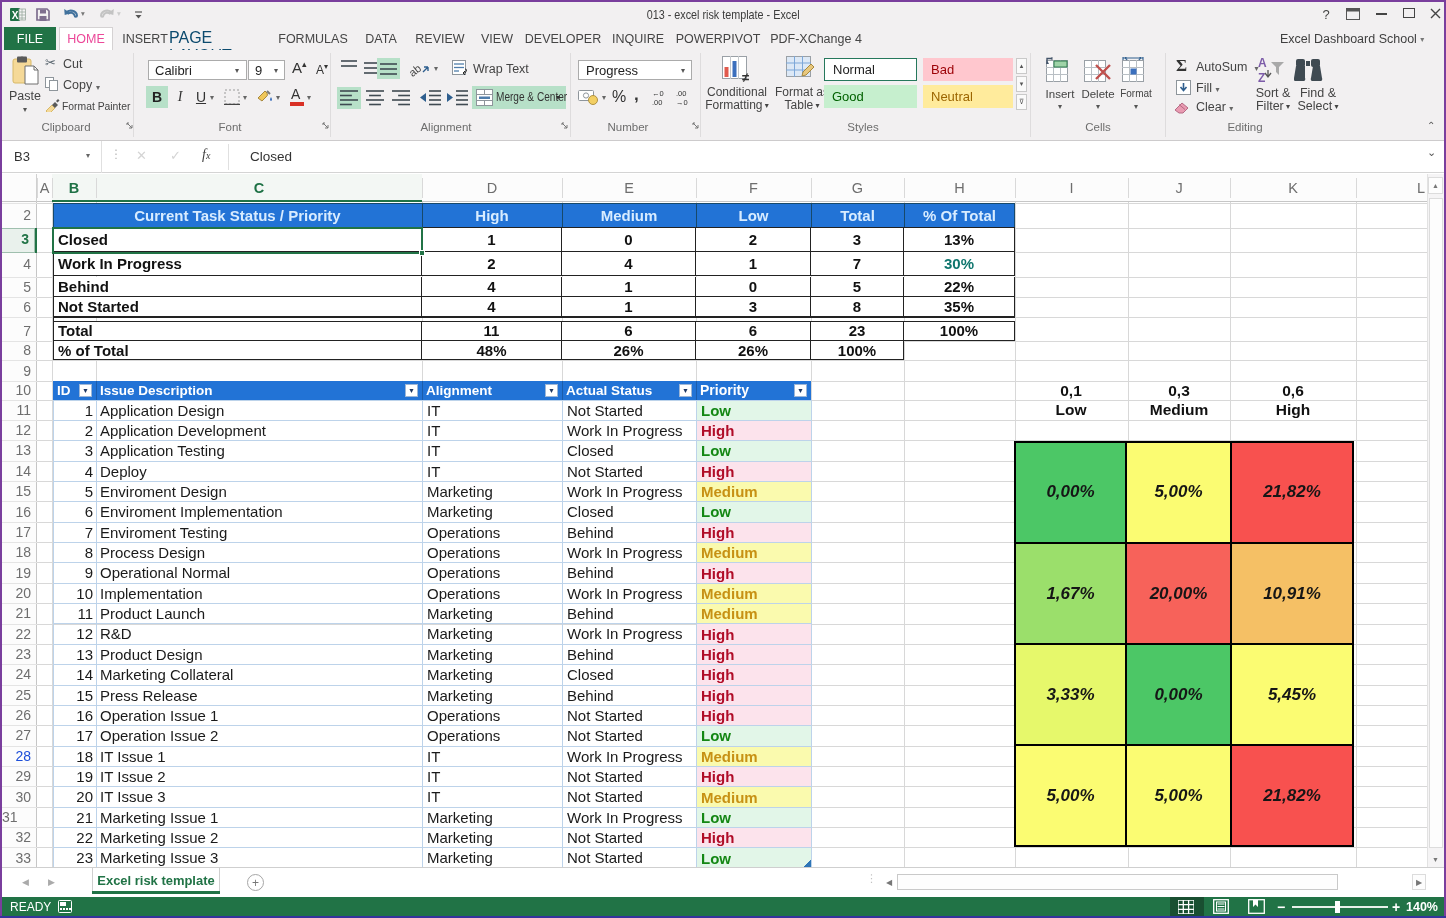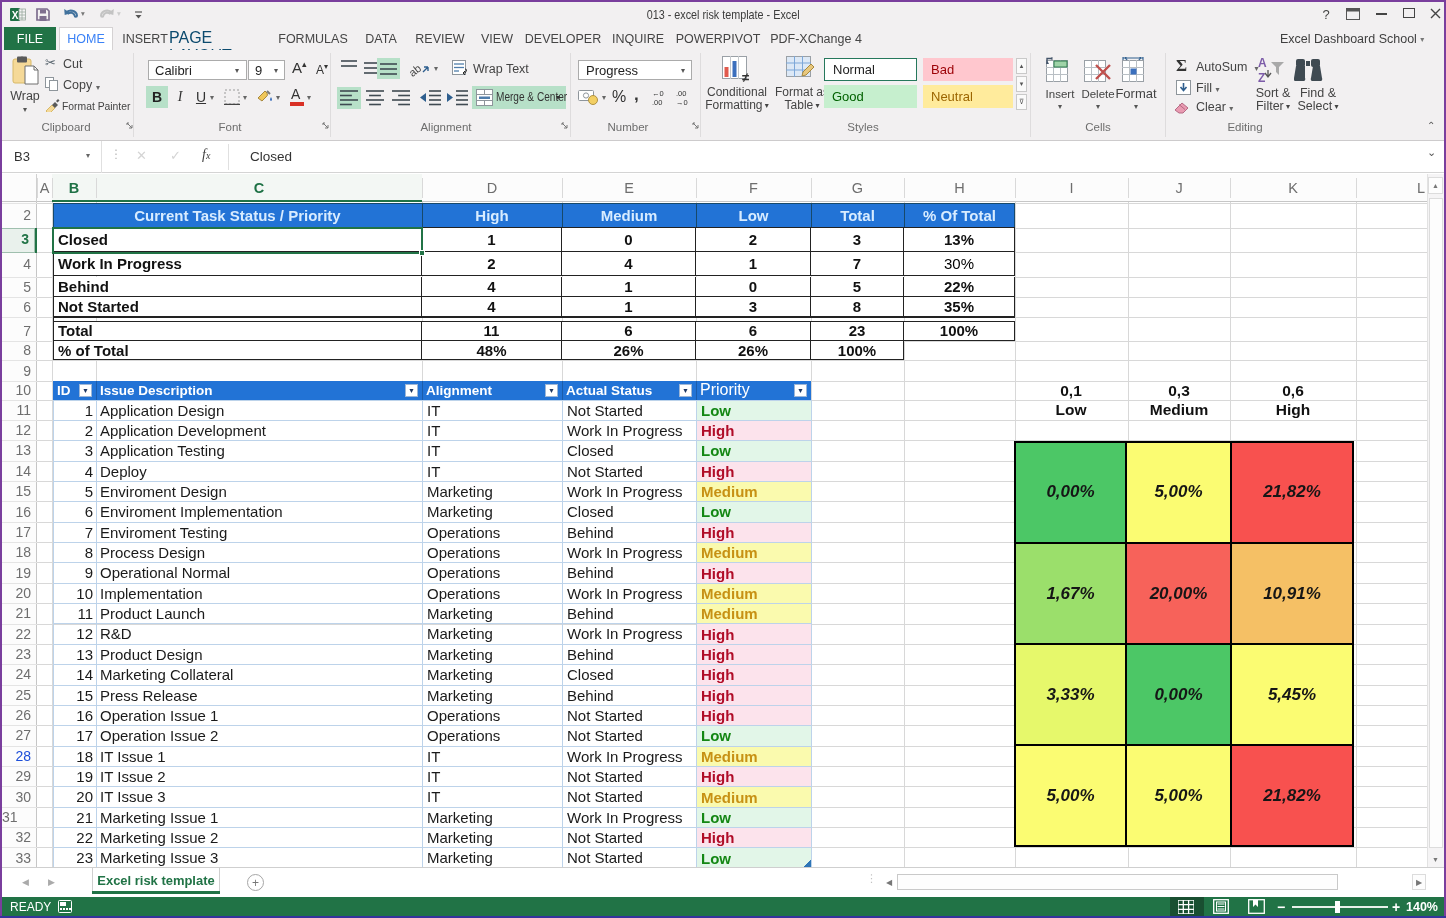--- a/index.html
+++ b/index.html
@@ -48,21 +48,21 @@
 <rect x="0.5" y="0.5" width="13" height="11" fill="none" stroke="#555"></rect>
     <rect x="0.5" y="0.5" width="13" height="3" fill="#555"></rect>
   </svg>
 <div class="a" style="left:1376px;top:13px;width:11px;height:2px;background:#444"></div>
 <div class="a" style="left:1403px;top:8px;width:12px;height:10px;border:1.5px solid #444"></div>
 <svg class="a" style="left:1430px;top:8px" width="11" height="11" viewBox="0 0 11 11">
     <path d="M1 1 L10 10 M10 1 L1 10" stroke="#444" stroke-width="1.4"></path>
   </svg>
 <div class="a" style="left:2px;top:28px;width:1442px;height:22px;background:#f2f0f1"></div>
 <div class="a ct" style="left:4px;top:27px;width:52px;height:23px;background:#217346;color:#fff;font-size:12.5px">FILE</div>
-<div class="a ct" style="left:59px;top:27px;width:54px;height:23px;background:#fff;border:1px solid #d5d2d3;border-bottom:none;color:#3b82f6;font-size:12.5px">HOME</div>
+<div class="a ct" style="left:59px;top:27px;width:54px;height:23px;background:#fff;border:1px solid #d5d2d3;border-bottom:none;color:#ec4899;font-size:12.5px">HOME</div>
 <div class="a ct" style="left:90px;top:28px;width:110px;height:22px;font-size:12.5px;color:#454545">INSERT</div>
 <div class="a ct" style="left:169px;top:36px;width:110px;height:22px;font-size:16px;color:#0c4a6e">PAGE LAYOUT</div>
 <div class="a ct" style="left:258px;top:28px;width:110px;height:22px;font-size:12.5px;color:#454545">FORMULAS</div>
 <div class="a ct" style="left:326px;top:28px;width:110px;height:22px;font-size:12.5px;color:#454545">DATA</div>
 <div class="a ct" style="left:385px;top:28px;width:110px;height:22px;font-size:12.5px;color:#454545">REVIEW</div>
 <div class="a ct" style="left:442px;top:28px;width:110px;height:22px;font-size:12.5px;color:#454545">VIEW</div>
 <div class="a ct" style="left:508px;top:28px;width:110px;height:22px;font-size:12.5px;color:#454545">DEVELOPER</div>
 <div class="a ct" style="left:583px;top:28px;width:110px;height:22px;font-size:12.5px;color:#454545">INQUIRE</div>
 <div class="a ct" style="left:663px;top:28px;width:110px;height:22px;font-size:12.5px;color:#454545">POWERPIVOT</div>
 <div class="a ct" style="left:761px;top:28px;width:110px;height:22px;font-size:12.5px;color:#454545">PDF-XChange 4</div>
@@ -74,21 +74,21 @@
 <div class="a" style="left:700px;top:53px;width:1px;height:84px;background:#dedcdd"></div>
 <div class="a" style="left:1030px;top:53px;width:1px;height:84px;background:#dedcdd"></div>
 <div class="a" style="left:1165px;top:53px;width:1px;height:84px;background:#dedcdd"></div>
 <svg class="a" style="left:12px;top:56px" width="27" height="29" viewBox="0 0 27 29">
 <rect x="1" y="3" width="18" height="24" rx="2" fill="#f5d998" stroke="#d8b968"></rect>
 <rect x="5" y="0.5" width="10" height="6" rx="1" fill="#5a5a5a"></rect>
 <circle cx="10" cy="2.5" r="2" fill="#5a5a5a"></circle>
 <path d="M13 10 h9 l4 4 v14 h-13 z" fill="#fff" stroke="#6e6e6e"></path>
 <path d="M22 10 v4 h4" fill="none" stroke="#6e6e6e"></path>
   </svg>
-<div class="a ct" style="left:4px;top:89px;width:42px;height:14px;font-size:12.5px;color:#444">Wrap</div>
+<div class="a ct" style="left:4px;top:89px;width:42px;height:14px;font-size:12.5px;color:#444">Paste</div>
 <div class="a ct" style="left:4px;top:104px;width:42px;height:10px;font-size:8px;color:#555">▾</div>
 <div class="a" style="left:45px;top:55px;font-size:13px;color:#5b6770">✂</div>
 <div class="a" style="left:63px;top:57px;font-size:12.5px;color:#444">Cut</div>
 <svg class="a" style="left:45px;top:77px" width="13" height="14" viewBox="0 0 13 14">
 <rect x="0.5" y="0.5" width="8" height="10" fill="#fff" stroke="#8e959b"></rect>
 <rect x="4.5" y="3.5" width="8" height="10" fill="#fff" stroke="#8e959b"></rect>
   </svg>
 <div class="a" style="left:63px;top:78px;font-size:12.5px;color:#444">Copy</div>
 <div class="a" style="left:96px;top:83px;font-size:8px;color:#666">▾</div>
 <svg class="a" style="left:45px;top:98px" width="15" height="14" viewBox="0 0 15 14">
@@ -280,21 +280,21 @@
 <line x1="7.5" y1="3" x2="7.5" y2="25" stroke="#b9bfc4"></line>
     <line x1="14.5" y1="3" x2="14.5" y2="25" stroke="#b9bfc4"></line>
 <rect x="8.5" y="11.5" width="6" height="6" fill="#3b6fbd"></rect>
     <path d="M1 1 h20 M1 0 v3 M21 0 v3" fill="none" stroke="#2e5e8e" stroke-width="1.1"></path>
     <path d="M3 1 l2.2 1.8 M3 1 l2.2 -1.8 M19 1 l-2.2 1.8 M19 1 l-2.2 -1.8" stroke="#2e5e8e" stroke-width="1.1" fill="none"></path>
   </svg>
 <div class="a ct" style="left:1030px;top:87px;width:60px;height:13px;font-size:11.5px;color:#444">Insert</div>
 <div class="a ct" style="left:1030px;top:101px;width:60px;height:11px;font-size:8px;color:#555">▾</div>
 <div class="a ct" style="left:1068px;top:87px;width:60px;height:13px;font-size:11.5px;color:#444">Delete</div>
 <div class="a ct" style="left:1068px;top:101px;width:60px;height:11px;font-size:8px;color:#555">▾</div>
-<div class="a ct" style="left:1106px;top:87px;width:60px;height:13px;font-size:13px;color:#444">Format</div>
+<div class="a ct" style="left:1106px;top:87px;width:60px;height:13px;font-size:10px;color:#444">Format</div>
 <div class="a ct" style="left:1106px;top:101px;width:60px;height:11px;font-size:8px;color:#555">▾</div>
 <div class="a ct" style="left:1038px;top:120px;width:120px;height:14px;font-size:11.5px;color:#6d6d6d">Cells</div>
 <div class="a" style="left:1176px;top:56px;font-size:17px;color:#333;font-weight:bold;font-family:'Liberation Serif',serif">Σ</div>
 <div class="a" style="left:1196px;top:60px;font-size:12.5px;color:#444">AutoSum&nbsp;&nbsp;<span style="font-size:8px;color:#666">▾</span></div>
 <svg class="a" style="left:1176px;top:80px" width="15" height="15" viewBox="0 0 15 15">
 <rect x="0.5" y="0.5" width="14" height="14" fill="#fff" stroke="#8e959b"></rect>
 <path d="M7.5 3 v7 M4.5 7 l3 3.5 l3 -3.5" stroke="#2e5e8e" stroke-width="1.6" fill="none"></path>
   </svg>
 <div class="a" style="left:1196px;top:81px;font-size:12.5px;color:#444">Fill&nbsp;<span style="font-size:8px;color:#666">▾</span></div>
 <svg class="a" style="left:1174px;top:100px" width="17" height="14" viewBox="0 0 17 14">
@@ -494,21 +494,21 @@
 <div class="a ct" style="left:422px;top:227.5px;width:140px;height:24.80000000000001px;background:#fff;border:1px solid #222;border-top:none;border-left:none;font-weight:bold;font-size:15px;color:#111">1</div>
 <div class="a ct" style="left:562px;top:227.5px;width:134px;height:24.80000000000001px;background:#fff;border:1px solid #222;border-top:none;border-left:none;font-weight:bold;font-size:15px;color:#111">0</div>
 <div class="a ct" style="left:696px;top:227.5px;width:115px;height:24.80000000000001px;background:#fff;border:1px solid #222;border-top:none;border-left:none;font-weight:bold;font-size:15px;color:#111">2</div>
 <div class="a ct" style="left:811px;top:227.5px;width:93px;height:24.80000000000001px;background:#fff;border:1px solid #222;border-top:none;border-left:none;font-weight:bold;font-size:15px;color:#111">3</div>
 <div class="a ct" style="left:904px;top:227.5px;width:111px;height:24.80000000000001px;background:#fff;border:1px solid #222;border-top:none;border-left:none;font-weight:bold;font-size:15px;color:#111">13%</div>
 <div class="a lt" style="left:53px;top:252.3px;width:369px;height:24.19999999999999px;background:#fff;border:1px solid #222;border-top:none;font-weight:bold;font-size:15px;color:#111;padding-left:4px">Work In Progress</div>
 <div class="a ct" style="left:422px;top:252.3px;width:140px;height:24.19999999999999px;background:#fff;border:1px solid #222;border-top:none;border-left:none;font-weight:bold;font-size:15px;color:#111">2</div>
 <div class="a ct" style="left:562px;top:252.3px;width:134px;height:24.19999999999999px;background:#fff;border:1px solid #222;border-top:none;border-left:none;font-weight:bold;font-size:15px;color:#111">4</div>
 <div class="a ct" style="left:696px;top:252.3px;width:115px;height:24.19999999999999px;background:#fff;border:1px solid #222;border-top:none;border-left:none;font-weight:bold;font-size:15px;color:#111">1</div>
 <div class="a ct" style="left:811px;top:252.3px;width:93px;height:24.19999999999999px;background:#fff;border:1px solid #222;border-top:none;border-left:none;font-weight:bold;font-size:15px;color:#111">7</div>
-<div class="a ct" style="left:904px;top:252.3px;width:111px;height:24.19999999999999px;background:#fff;border:1px solid #222;border-top:none;border-left:none;font-weight:normal;font-size:15px;color:#000000">30%</div>
+<div class="a ct" style="left:904px;top:252.3px;width:111px;height:24.19999999999999px;background:#fff;border:1px solid #222;border-top:none;border-left:none;font-weight:bold;font-size:15px;color:#0f766e">30%</div>
 <div class="a lt" style="left:53px;top:276.5px;width:369px;height:20.30000000000001px;background:#fff;border:1px solid #222;border-top:none;font-weight:bold;font-size:15px;color:#111;padding-left:4px">Behind</div>
 <div class="a ct" style="left:422px;top:276.5px;width:140px;height:20.30000000000001px;background:#fff;border:1px solid #222;border-top:none;border-left:none;font-weight:bold;font-size:15px;color:#111">4</div>
 <div class="a ct" style="left:562px;top:276.5px;width:134px;height:20.30000000000001px;background:#fff;border:1px solid #222;border-top:none;border-left:none;font-weight:bold;font-size:15px;color:#111">1</div>
 <div class="a ct" style="left:696px;top:276.5px;width:115px;height:20.30000000000001px;background:#fff;border:1px solid #222;border-top:none;border-left:none;font-weight:bold;font-size:15px;color:#111">0</div>
 <div class="a ct" style="left:811px;top:276.5px;width:93px;height:20.30000000000001px;background:#fff;border:1px solid #222;border-top:none;border-left:none;font-weight:bold;font-size:15px;color:#111">5</div>
 <div class="a ct" style="left:904px;top:276.5px;width:111px;height:20.30000000000001px;background:#fff;border:1px solid #222;border-top:none;border-left:none;font-weight:bold;font-size:15px;color:#111">22%</div>
 <div class="a lt" style="left:53px;top:296.8px;width:369px;height:20.5px;background:#fff;border:1px solid #222;border-top:none;font-weight:bold;font-size:15px;color:#111;padding-left:4px">Not Started</div>
 <div class="a ct" style="left:422px;top:296.8px;width:140px;height:20.5px;background:#fff;border:1px solid #222;border-top:none;border-left:none;font-weight:bold;font-size:15px;color:#111">4</div>
 <div class="a ct" style="left:562px;top:296.8px;width:134px;height:20.5px;background:#fff;border:1px solid #222;border-top:none;border-left:none;font-weight:bold;font-size:15px;color:#111">1</div>
 <div class="a ct" style="left:696px;top:296.8px;width:115px;height:20.5px;background:#fff;border:1px solid #222;border-top:none;border-left:none;font-weight:bold;font-size:15px;color:#111">3</div>
@@ -535,21 +535,21 @@
 <div class="a" style="left:419px;top:249.5px;width:6px;height:6px;background:#217346;border:1px solid #fff;z-index:4"></div>
 <div class="a" style="left:53px;top:381px;width:758px;height:18.5px;background:#2273d6"></div>
 <div class="a lt" style="left:57px;top:381px;width:39px;height:18.5px;color:#fff;font-weight:bold;font-size:13.5px">ID</div>
 <div class="a ct" style="left:79px;top:383.5px;width:13px;height:13px;background:#fff;border:1px solid #9db6d6;font-size:7px;color:#1f3864">▼</div>
 <div class="a lt" style="left:100px;top:381px;width:322px;height:18.5px;color:#fff;font-weight:bold;font-size:13.5px">Issue Description</div>
 <div class="a ct" style="left:405px;top:383.5px;width:13px;height:13px;background:#fff;border:1px solid #9db6d6;font-size:7px;color:#1f3864">▼</div>
 <div class="a lt" style="left:426px;top:381px;width:136px;height:18.5px;color:#fff;font-weight:bold;font-size:13.5px">Alignment</div>
 <div class="a ct" style="left:545px;top:383.5px;width:13px;height:13px;background:#fff;border:1px solid #9db6d6;font-size:7px;color:#1f3864">▼</div>
 <div class="a lt" style="left:566px;top:381px;width:130px;height:18.5px;color:#fff;font-weight:bold;font-size:13.5px">Actual Status</div>
 <div class="a ct" style="left:679px;top:383.5px;width:13px;height:13px;background:#fff;border:1px solid #9db6d6;font-size:7px;color:#1f3864">▼</div>
-<div class="a lt" style="left:700px;top:381px;width:111px;height:18.5px;color:#fff;font-weight:normal;font-size:16px">Priority</div>
+<div class="a lt" style="left:700px;top:381px;width:111px;height:18.5px;color:#fff;font-weight:bold;font-size:14px">Priority</div>
 <div class="a ct" style="left:794px;top:383.5px;width:13px;height:13px;background:#fff;border:1px solid #9db6d6;font-size:7px;color:#1f3864">▼</div>
 <div class="a" style="left:96px;top:381px;width:1px;height:18.5px;background:#1b5cab"></div>
 <div class="a" style="left:422px;top:381px;width:1px;height:18.5px;background:#1b5cab"></div>
 <div class="a" style="left:562px;top:381px;width:1px;height:18.5px;background:#1b5cab"></div>
 <div class="a" style="left:696px;top:381px;width:1px;height:18.5px;background:#1b5cab"></div>
 <div class="a lt" style="left:696px;top:400.5px;width:115px;height:19.4px;color:#148714;background:#e2f6e8;;font-weight:bold;font-size:15px;padding-left:5px">Low</div>
 <div class="a" style="left:53px;top:400.5px;width:40px;text-align:right;font-size:15px;color:#1a1a1a;line-height:19px">1</div>
 <div class="a" style="left:100px;top:400.5px;font-size:15px;color:#1a1a1a;line-height:19px">Application Design</div>
 <div class="a" style="left:427px;top:400.5px;font-size:15px;color:#1a1a1a;line-height:19px">IT</div>
 <div class="a" style="left:567px;top:400.5px;font-size:15px;color:#1a1a1a;line-height:19px">Not Started</div>

